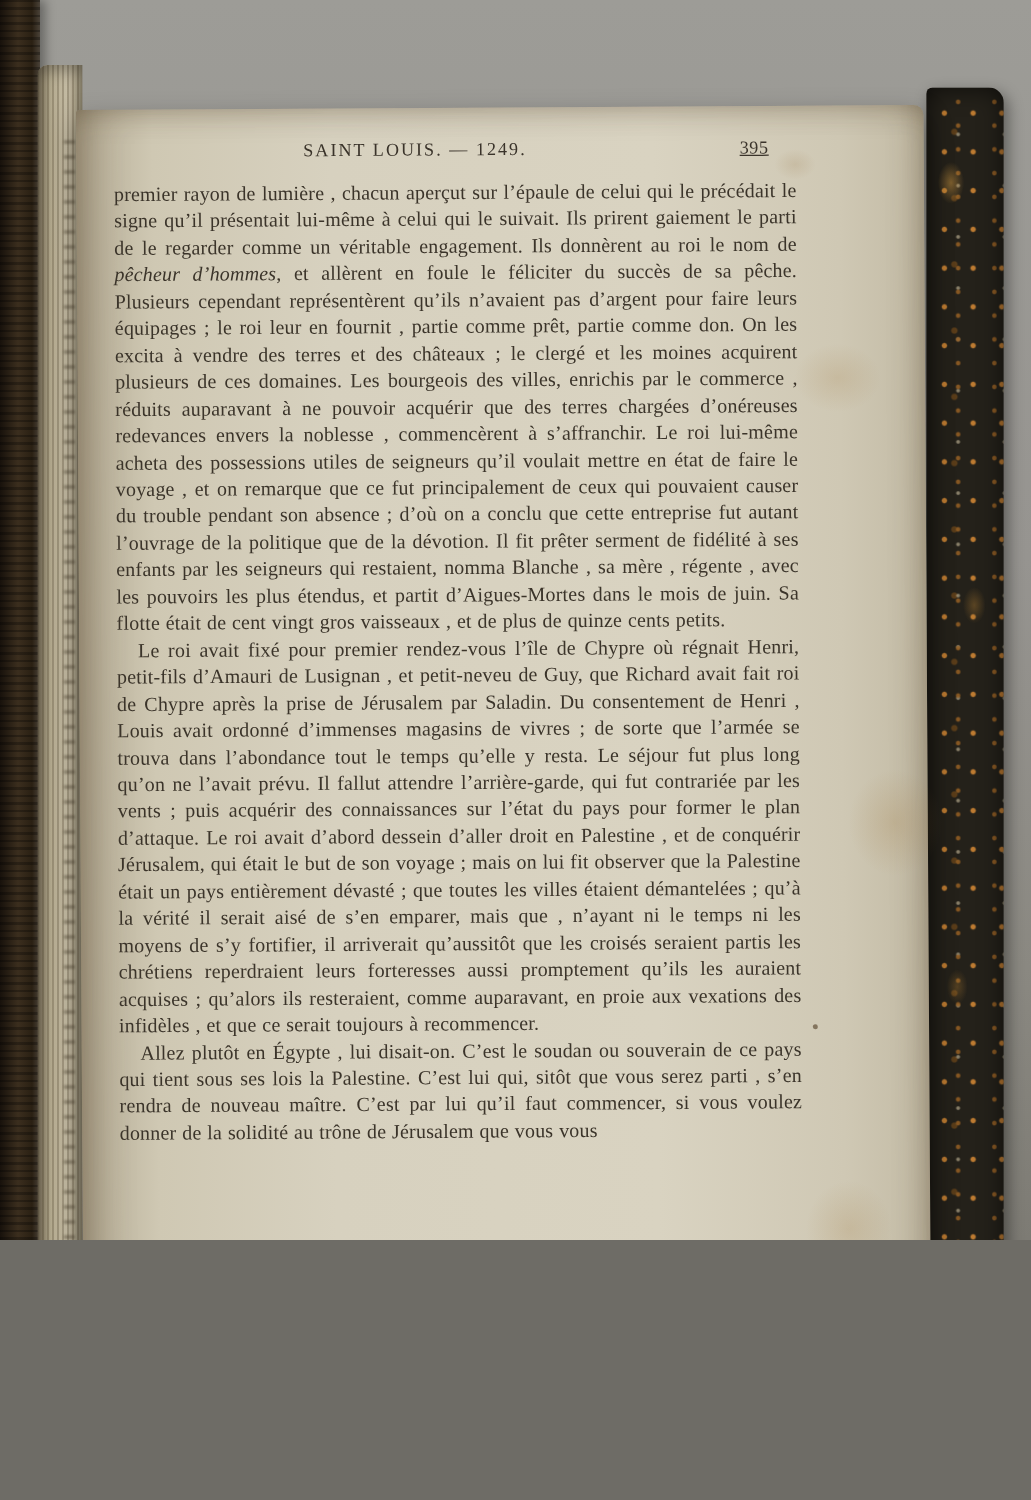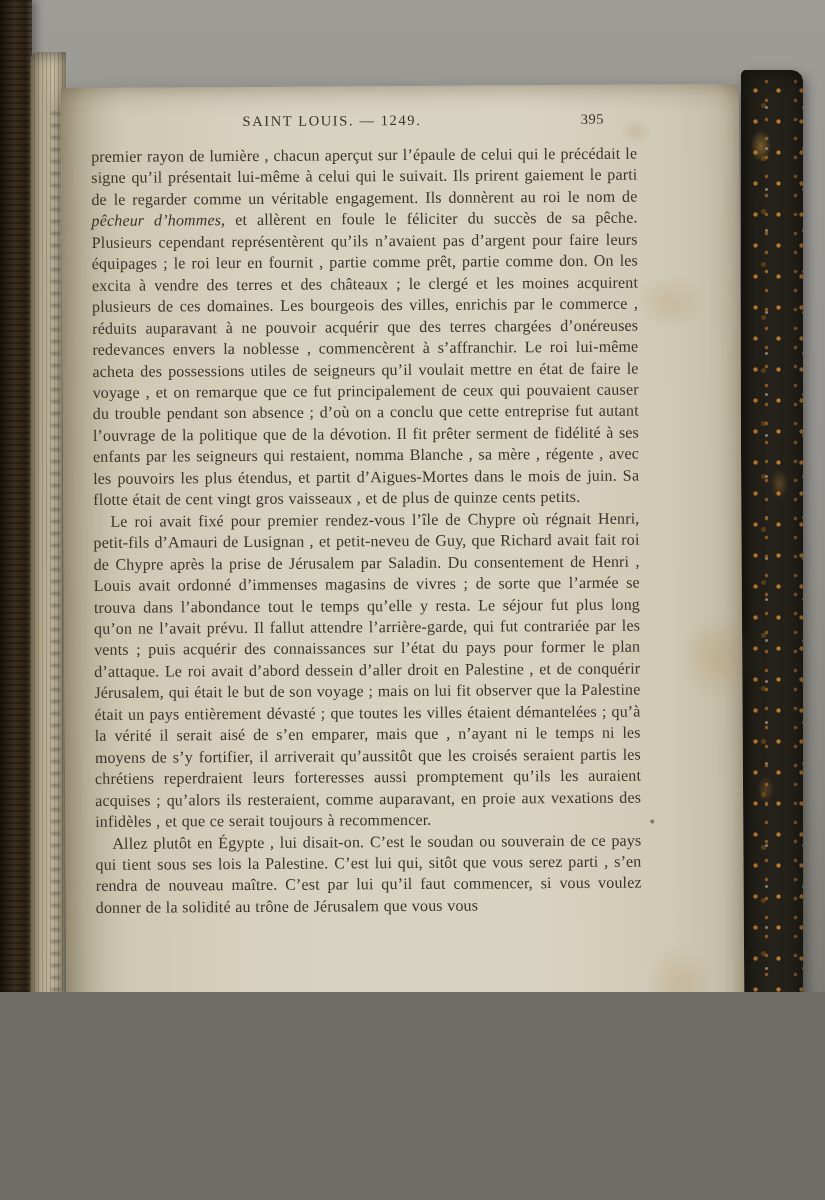--- a/index.html
+++ b/index.html
@@ -88,21 +88,21 @@
   .speck{position:absolute;left:585px;top:735px;width:4px;height:4px;border-radius:50%;
     background:rgba(70,48,22,.55);}
 
   
   .text-area{position:absolute;left:30px;top:26px;width:546px;color:#3c352b;}
   .running-header{
     position:relative;height:18px;font-size:14.5px;letter-spacing:1.6px;
     text-align:center;color:#3a332a;
   }
   .running-header .title{display:inline-block;transform:translateX(-32px);}
-  .running-header .pagenum{position:absolute;right:33px;top:0;letter-spacing:.5px;}
+  .running-header .pagenum{position:absolute;right:22px;top:0;letter-spacing:.5px;text-decoration:underline;}
 
   .body-text{
     margin-top:14px;
     font-size:16px;line-height:21.45px;
     text-align:justify;
     word-spacing:.5px;letter-spacing:.15px;
     color:#3b342a;
   }
   .body-text p{margin:0;}
   .body-text p.indent{text-indent:17px;}

